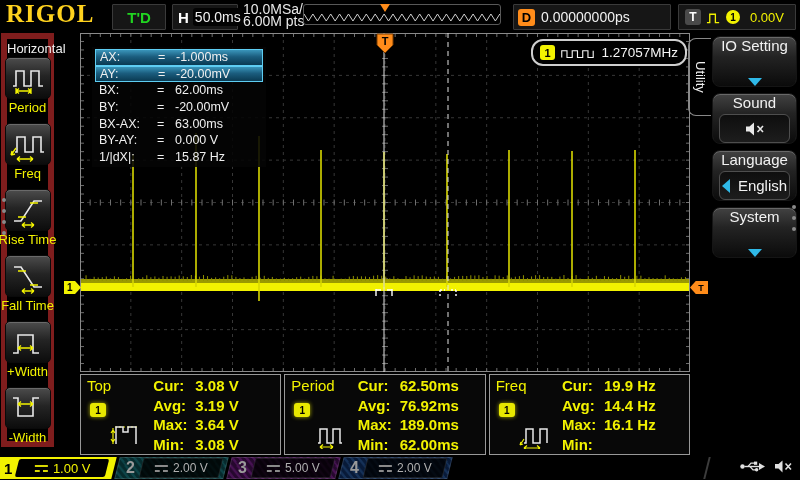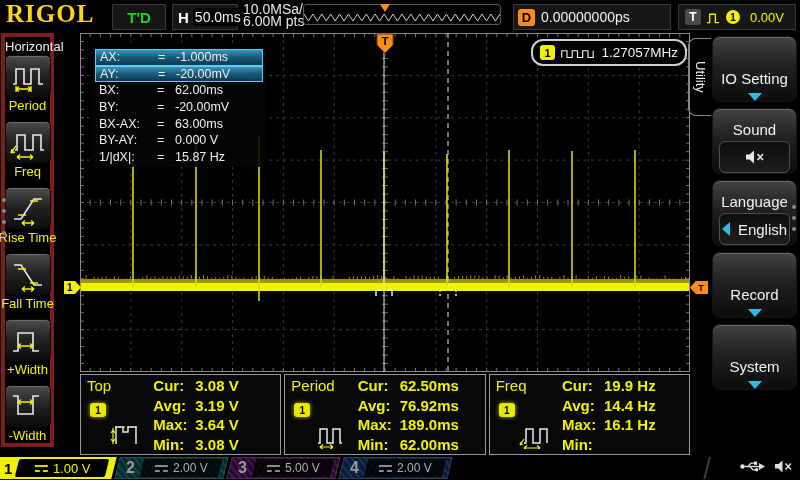--- a/index.html
+++ b/index.html
@@ -25,21 +25,21 @@
            font-size:13px;display:flex;align-items:center;justify-content:center;}
   .d-value{flex:1;text-align:left;color:#f0f0f0;font-size:14px;}
   .t-box{left:678px;width:118px;padding:0 6px;gap:5px;}
   .t-badge{width:16px;height:16px;background:#4a4a4a;border-radius:3px;color:#fff;font-weight:bold;
            font-size:12px;display:flex;align-items:center;justify-content:center;}
   .t-ch{width:14px;height:14px;background:#f2f200;border-radius:50%;color:#000;font-weight:bold;
         font-size:10px;display:flex;align-items:center;justify-content:center;}
   .t-value{flex:1;text-align:center;color:#f2f200;font-size:13px;}
 
   
-  .left-menu{position:absolute;left:1px;top:33px;width:53px;height:414px;border:4px solid #7f1d1d;
+  .left-menu{position:absolute;left:1px;top:33px;width:53px;height:414px;border:6px solid #7f1d1d;
              box-sizing:border-box;background:#000;}
   .lm-title{text-align:center;color:#f0f0f0;font-size:13px;padding-top:2px;height:16px;}
   .lm-item{height:66px;display:flex;flex-direction:column;align-items:center;cursor:pointer;}
   .lm-btn{width:44px;height:40px;border-radius:5px;background:linear-gradient(180deg,#4c4c4c 0%,#242424 45%,#0c0c0c 100%);
           border:1px solid #0a0a0a;box-shadow:inset 0 1px 0 #6a6a6a;display:flex;align-items:center;justify-content:center;}
   .lm-label{color:#f2f200;font-size:13px;margin-top:1px;white-space:nowrap;}
   .dots-left{position:absolute;left:2px;top:198px;}
   .dots-right{position:absolute;left:792px;top:205px;}
   .dot{width:4px;height:4px;border-radius:50%;background:#8a8a8a;margin-bottom:7px;}
 
@@ -69,24 +69,24 @@
               padding:0 7px;gap:6px;box-sizing:border-box;}
   .fb-ch{width:15px;height:15px;background:#f2f200;border-radius:3px;color:#000;font-weight:bold;
          font-size:11px;display:flex;align-items:center;justify-content:center;flex:none;}
   .fb-value{color:#f5f5f5;font-size:13.5px;white-space:nowrap;}
 
   
   .utility-tab{position:absolute;left:688px;top:38px;width:23px;height:78px;border:1px solid #888;
                border-right:none;border-radius:8px 0 0 8px;color:#f0f0f0;font-size:13px;
                writing-mode:vertical-rl;display:flex;align-items:center;justify-content:center;box-sizing:border-box;}
   .right-menu{position:absolute;left:712px;top:36px;width:85px;}
-  .rm-item{position:relative;height:66px;margin-bottom:6px;border-radius:8px;cursor:pointer;
+  .rm-item{position:relative;height:51px;margin-bottom:6px;border-radius:8px;cursor:pointer;
            background:linear-gradient(180deg,#424242 0%,#232323 40%,#0b0b0b 100%);
            border:1px solid #151515;box-shadow:inset 0 1px 0 #686868;box-sizing:border-box;
-           display:flex;flex-direction:column;align-items:center;justify-content:flex-end;}
+           display:flex;flex-direction:column;align-items:center;justify-content:space-between;}
   .rm-text{color:#f2f2f2;font-size:15px;}
   .tri-down{width:0;height:0;border-left:7px solid transparent;border-right:7px solid transparent;
             border-top:8px solid #2fb9e8;margin-top:6px;}
   .tri-left{width:0;height:0;border-top:7px solid transparent;border-bottom:7px solid transparent;
             border-right:8px solid #2fb9e8;margin-right:8px;}
   .rm-head{color:#f2f2f2;font-size:15px;line-height:17px;}
   .rm-sub{margin-top:3px;width:71px;height:32px;border-radius:6px;background:linear-gradient(180deg,#0e0e0e,#1d1d1d);
           border:1px solid #4e4e4e;display:flex;align-items:center;justify-content:center;box-sizing:border-box;}
   .rm-sub .rm-text{font-size:15px;}
 
@@ -818,24 +818,20 @@
 
     <div class="rm-item">
       <div class="rm-head">Language</div>
       <div class="rm-sub">
         <span class="tri-left"></span>
         <span class="rm-text">English</span>
       </div>
     </div>
 
 
-    <div class="rm-item">
-      <div class="rm-text">Record</div>
-      <div class="tri-down"></div>
-    </div>
 
     <div class="rm-item">
       <div class="rm-text">System</div>
       <div class="tri-down"></div>
     </div>
   </div>
 
   <div class="dots-right">
     <div class="dot"></div>
       <div class="dot"></div>

